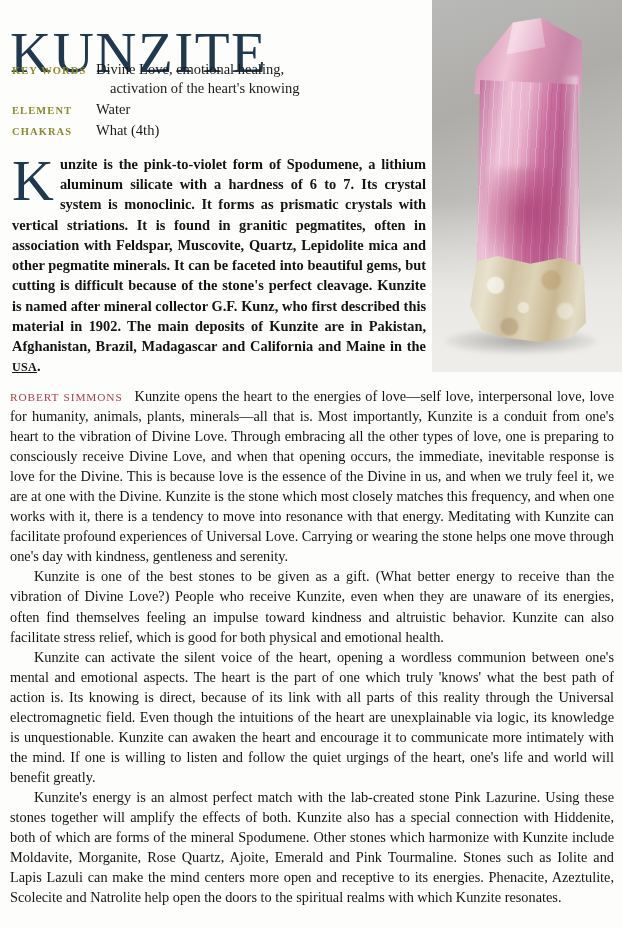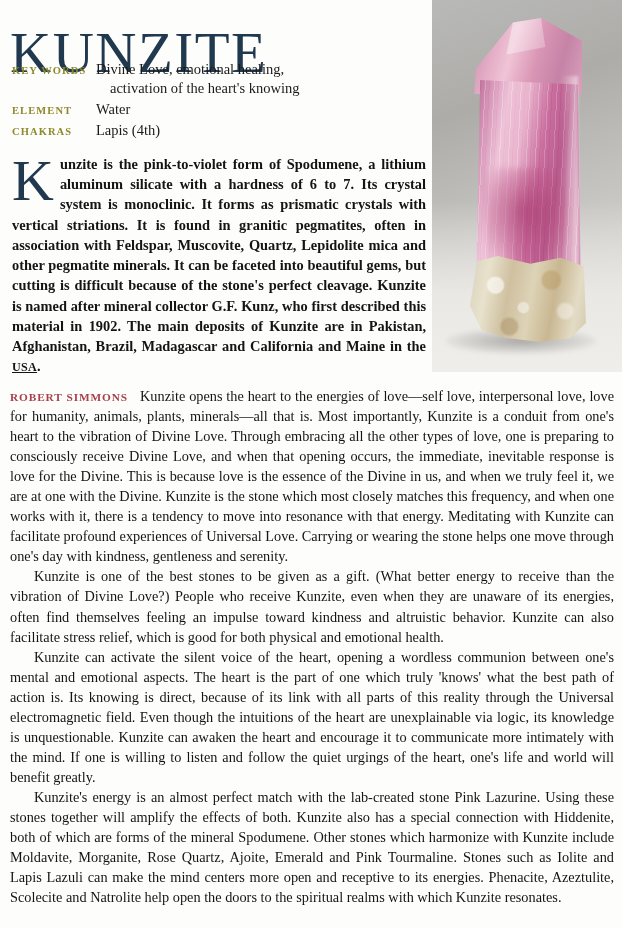--- a/index.html
+++ b/index.html
@@ -211,21 +211,21 @@
     line-height: 1.403;
     text-align: justify;
     text-justify: inter-word;
     color: #141414;
   }
   .body p { margin: 0; text-indent: 24px; }
   .body p.first { text-indent: 0; }
   .byline {
     font-size: 11.3px;
     letter-spacing: .9px;
-    font-weight: bold;
+    font-weight: normal;
     color: #a8414d;
     text-transform: uppercase;
     margin-right: 12px;
     font-family: "Liberation Serif", "DejaVu Serif", serif;
   }
 </style>
 </head>
 <body>
 
 <div class="page">
@@ -257,21 +257,21 @@
       </div>
     </div>
 
     <div class="meta-row">
       <div class="meta-label">ELEMENT</div>
       <div class="meta-value">Water</div>
     </div>
 
     <div class="meta-row">
       <div class="meta-label">CHAKRAS</div>
-      <div class="meta-value">Lapis (4th)</div>
+      <div class="meta-value">What (4th)</div>
     </div>
 
   </div>
 
   <div class="intro">
     <span class="dropcap">K</span><span>unzite is the pink-to-violet form of Spodumene, a lithium aluminum silicate with a hardness of 6 to 7. Its crystal system is monoclinic. It forms as prismatic crystals with vertical striations. It is found in granitic pegmatites, often in association with Feldspar, Muscovite, Quartz, Lepidolite mica and other pegmatite minerals. It can be faceted into beautiful gems, but cutting is difficult because of the stone's perfect cleavage. Kunzite is named after mineral collector G.F. Kunz, who first described this material in 1902. The main deposits of Kunzite are in Pakistan, Afghanistan, Brazil, Madagascar and California and Maine in the </span><span class="smallcaps">USA</span><span>.</span>
   </div>
 
   <div class="body">
     <p class="first"><span class="byline">ROBERT SIMMONS</span><span>Kunzite opens the heart to the energies of love—self love, interpersonal love, love for humanity, animals, plants, minerals—all that is. Most importantly, Kunzite is a conduit from one's heart to the vibration of Divine Love. Through embracing all the other types of love, one is preparing to consciously receive Divine Love, and when that opening occurs, the immediate, inevitable response is love for the Divine. This is because love is the essence of the Divine in us, and when we truly feel it, we are at one with the Divine. Kunzite is the stone which most closely matches this frequency, and when one works with it, there is a tendency to move into resonance with that energy. Meditating with Kunzite can facilitate profound experiences of Universal Love. Carrying or wearing the stone helps one move through one's day with kindness, gentleness and serenity.</span></p>

